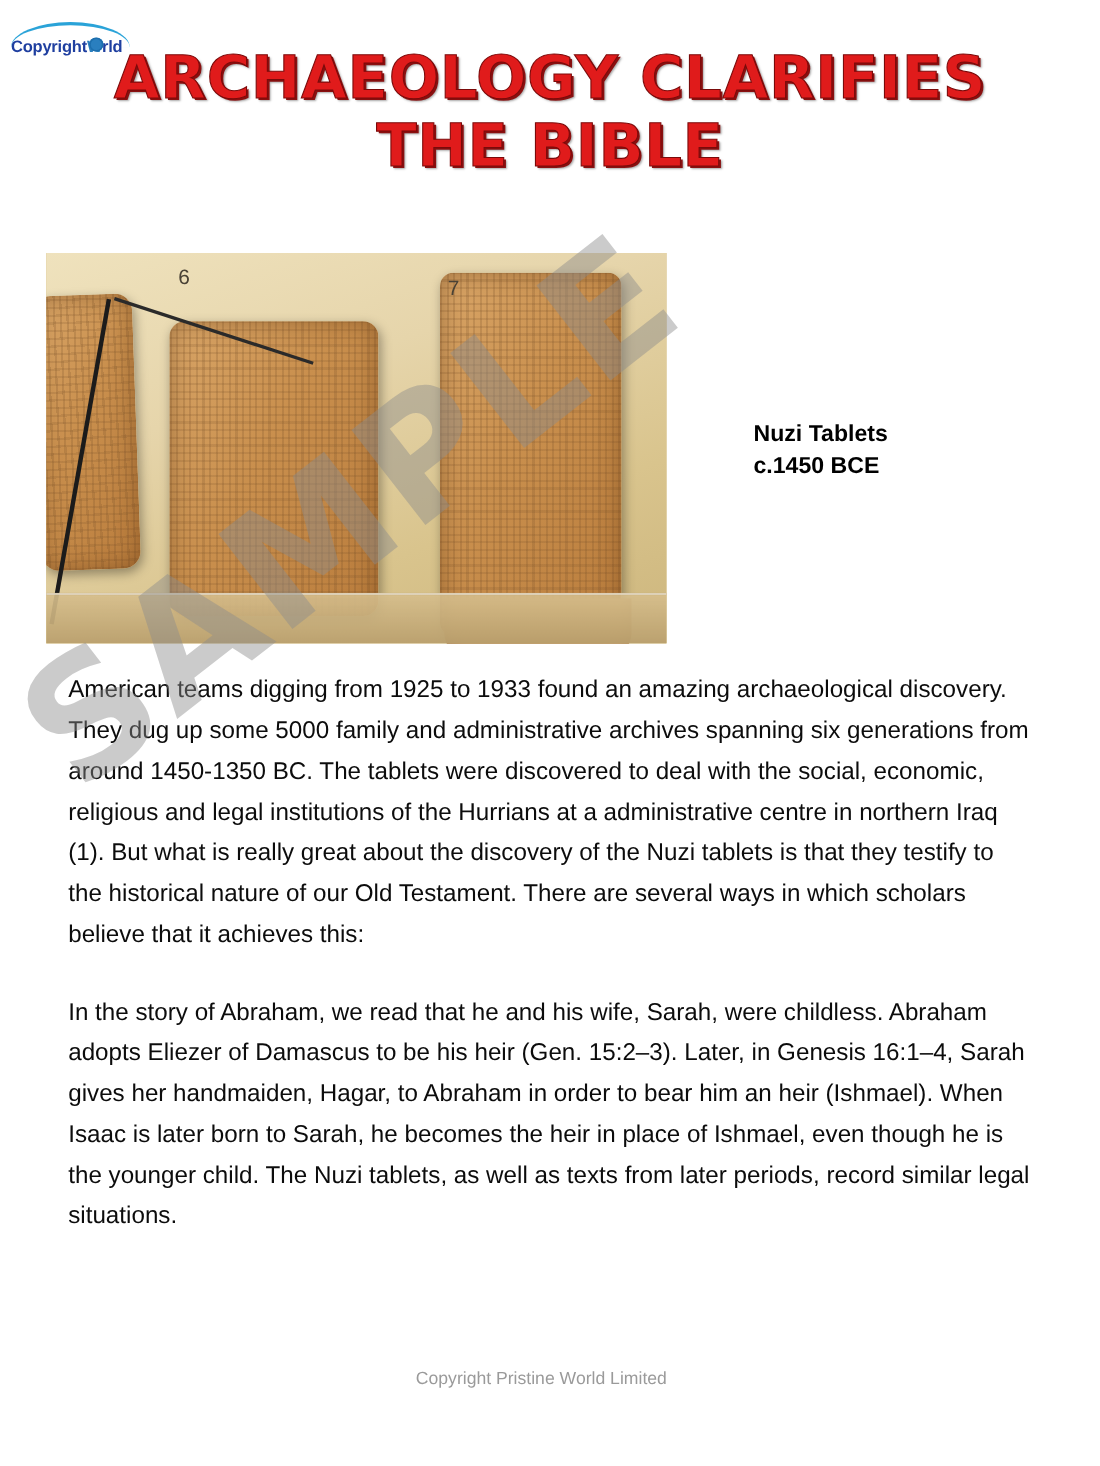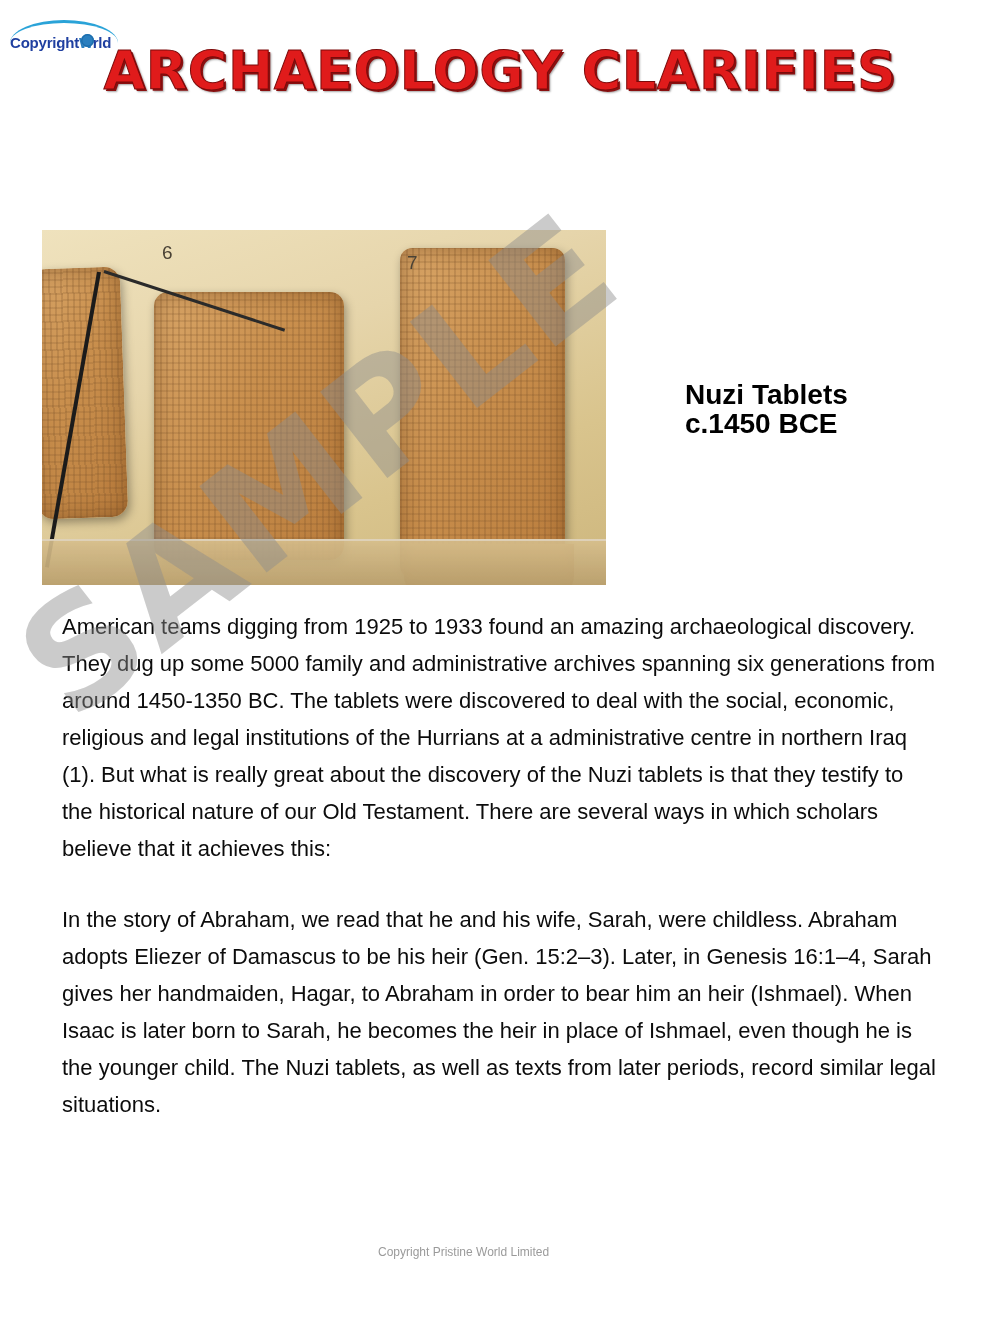--- a/index.html
+++ b/index.html
@@ -157,21 +157,21 @@
     border-top: 2px solid rgba(255,255,255,0.5);
   }
 
   
   .caption {
     position: absolute;
     left: 685px;
     top: 380px;
     font-family: "Liberation Sans", sans-serif;
     font-weight: bold;
-    font-size: 28px;
+    font-size: 21px;
     line-height: 29px;
     color: #000000;
   }
 
   
   .body-text {
     position: absolute;
     left: 62px;
     top: 608px;
     width: 876px;
@@ -197,38 +197,39 @@
     color: rgba(140,140,140,0.45);
     transform: rotate(-38deg);
     white-space: nowrap;
     letter-spacing: 4px;
   }
   .copyright-wm {
     position: absolute;
     left: 378px;
     top: 1245px;
     font-family: "Liberation Sans", sans-serif;
-    font-size: 12px;
+    font-size: 16px;
     color: rgba(120,120,120,0.75);
     white-space: nowrap;
   }
 </style>
 </head>
 <body>
 
 <div class="logo">
   <div class="logo-swoosh"></div>
   <div class="logo-text">
     <span>Copyright</span><span class="accent">W</span><span>rld</span>
   </div>
   <div class="logo-globe"></div>
 </div>
 
 <div class="title-block">
   <div class="title-line">ARCHAEOLOGY CLARIFIES</div>
+  <div class="title-line">THE BIBLE</div>
 </div>
 
 <div class="photo">
   <div class="wall"></div>
   <div class="tablet t-left"></div>
   <div class="tablet t-mid"></div>
   <div class="tablet t-right"></div>
   <div class="cable cable-1"></div>
   <div class="cable cable-2"></div>
   <div class="shelf"></div>

